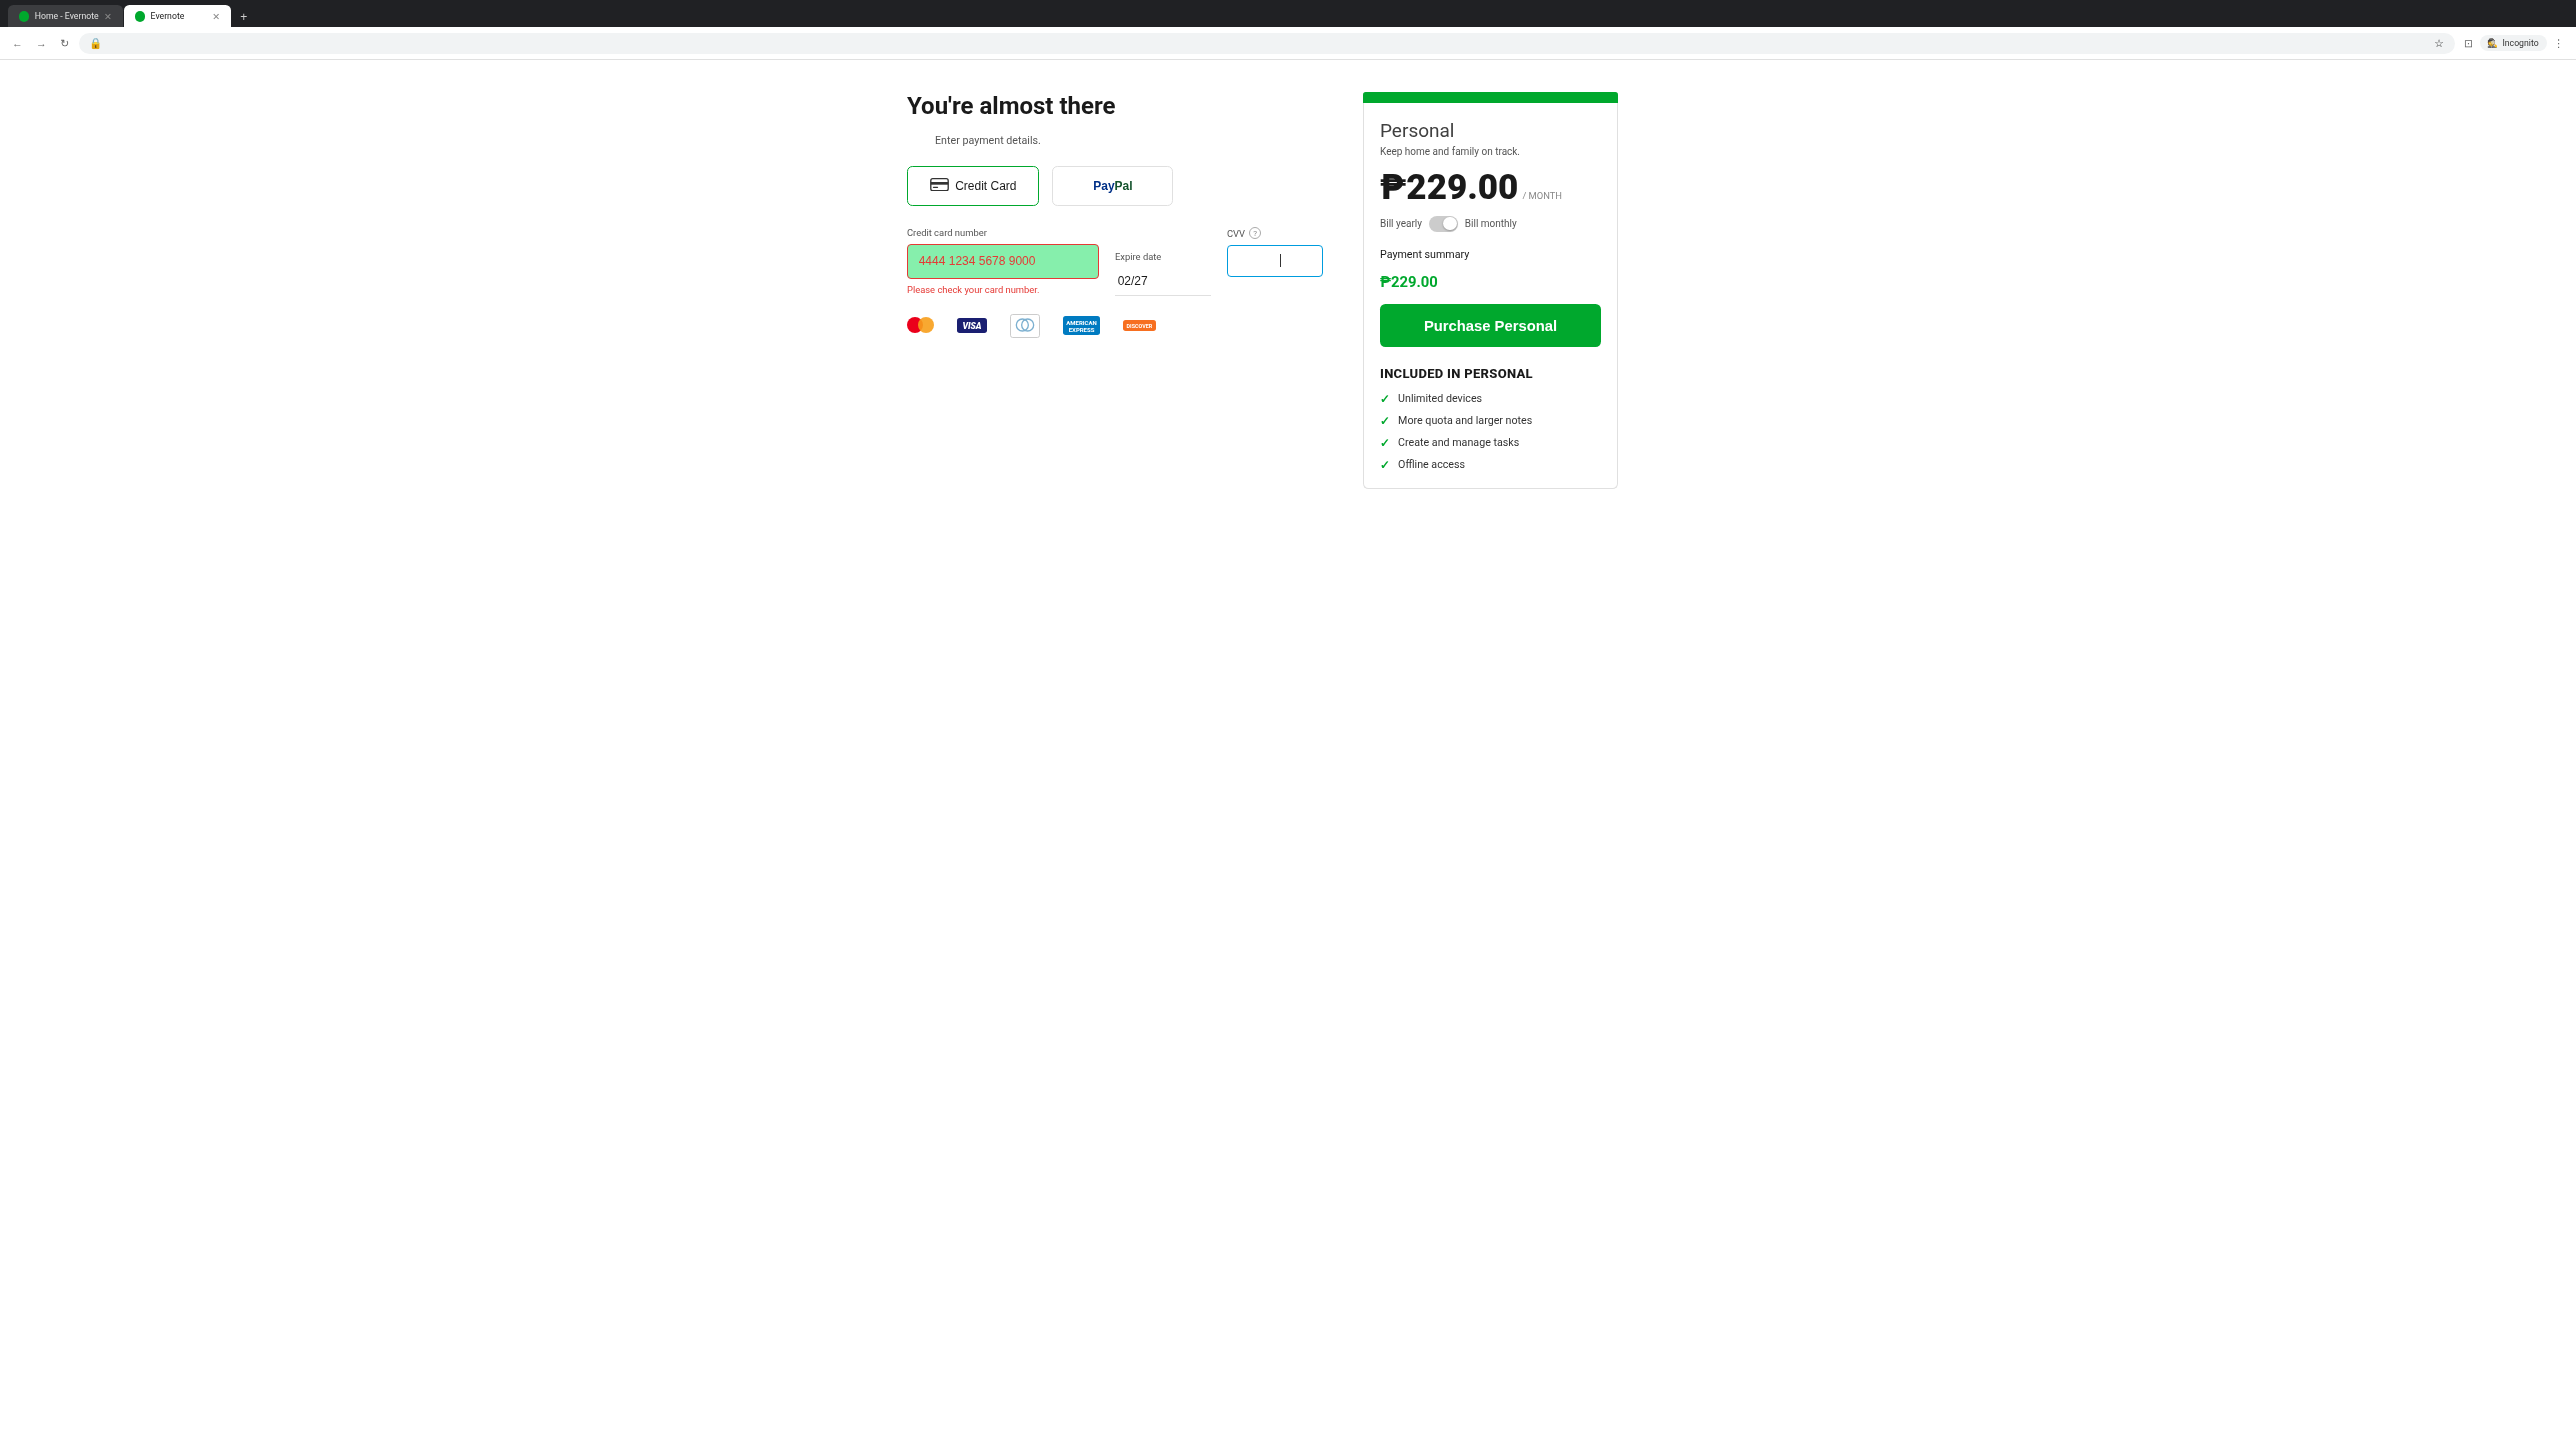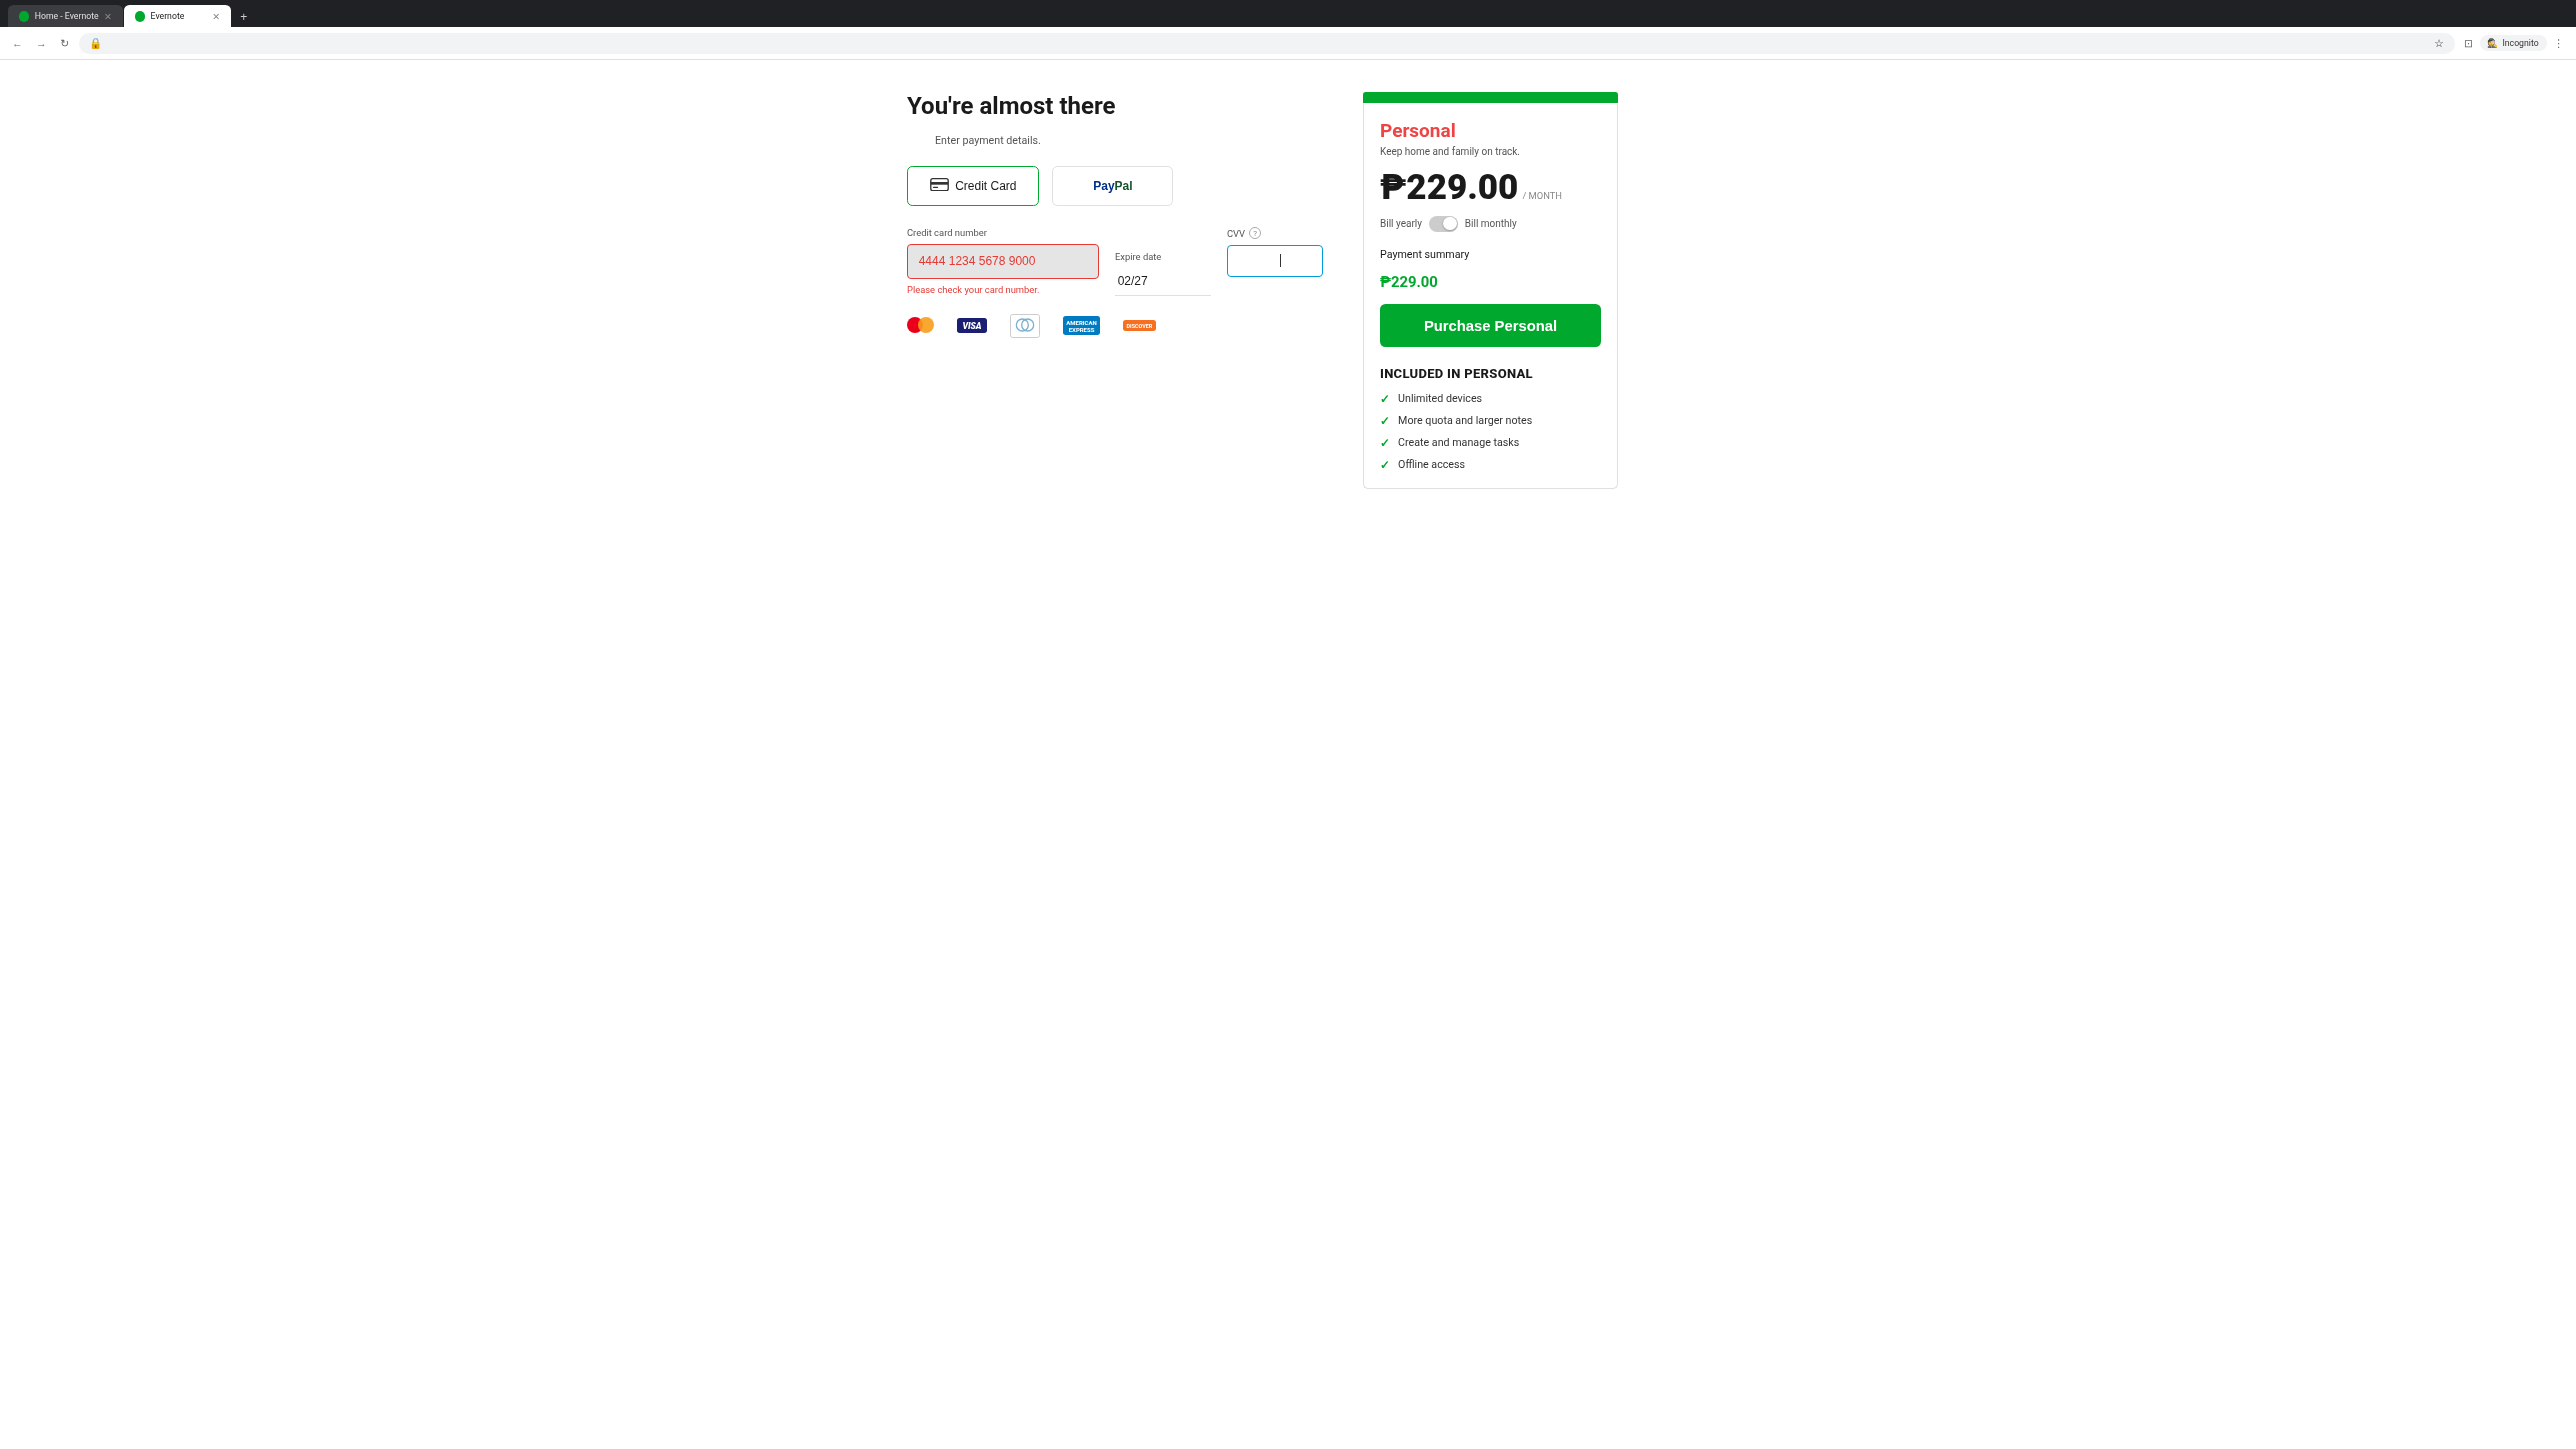--- a/index.html
+++ b/index.html
@@ -233,21 +233,21 @@
       cursor: pointer;
     }
     .card-number-input {
       width: 100%;
       border: 1.3px solid #e53935;
       border-radius: 4px;
       padding: 9.4px 10.7px;
       font-size: 12px;
       color: #e53935;
       outline: none;
-      background: #e5e5e5;
+      background: #86efac;
     }
     .expire-input {
       width: 100%;
       border: none;
       border-bottom: 0.7px solid #e0e0e0;
       padding: 6.7px 2.7px;
       font-size: 12px;
       color: #1a1a1a;
       outline: none;
       background: transparent;
@@ -358,22 +358,22 @@
       border-radius: 2.7px 2.7px 0 0;
     }
     .plan-card {
       border: 0.7px solid #e0e0e0;
       border-top: none;
       border-radius: 0 0 5.4px 5.4px;
       padding: 16px;
     }
     .plan-name {
       font-size: 19px;
-      font-weight: 700;
-      color: #ef4444;
+      font-weight: 400;
+      color: #404040;
       margin-bottom: 4px;
     }
     .plan-tagline {
       font-size: 10px;
       color: #555;
       margin-bottom: 13.4px;
     }
     .plan-price {
       display: flex;
       align-items: baseline;

